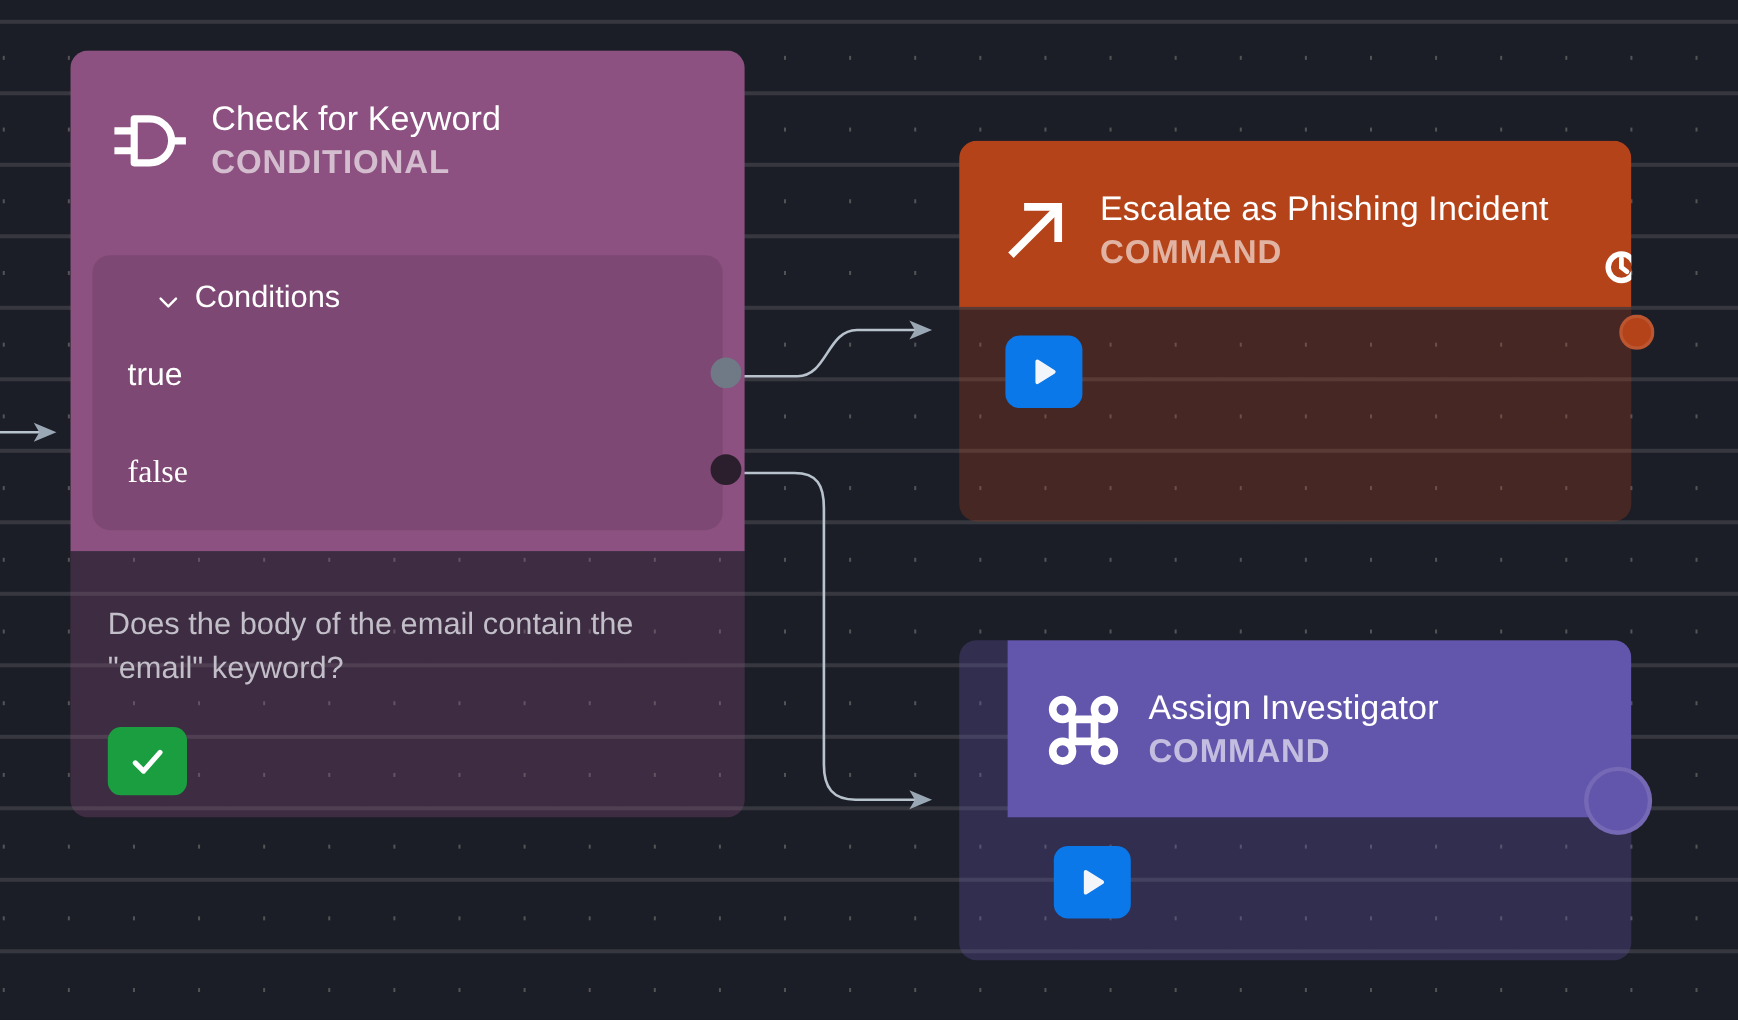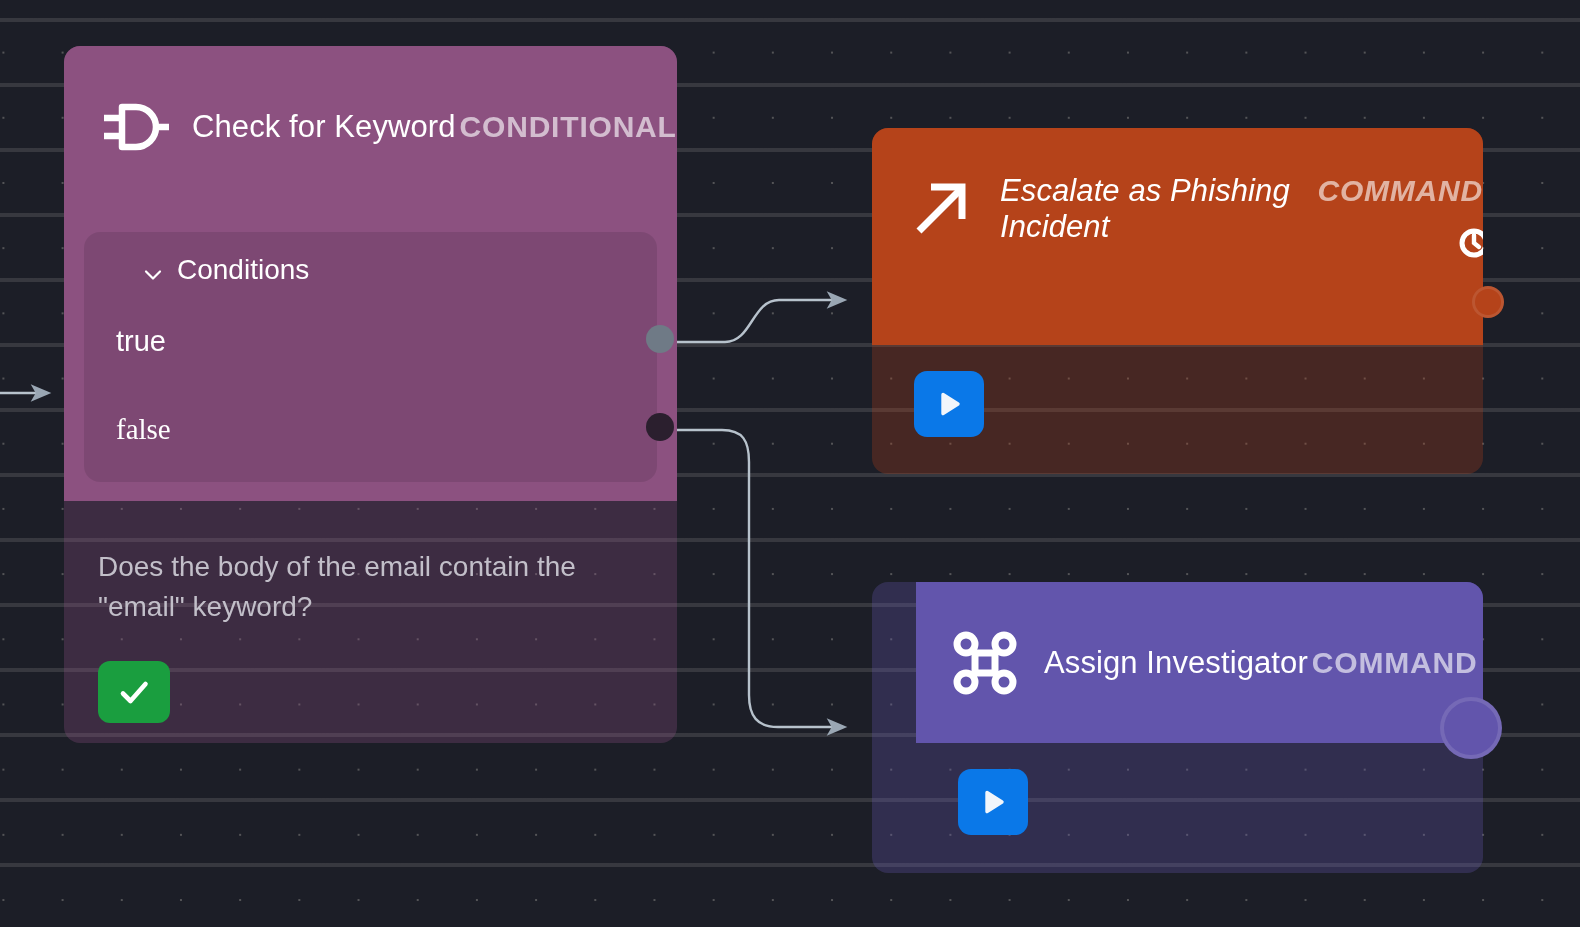--- a/index.html
+++ b/index.html
@@ -84,21 +84,21 @@
     padding: 44px 0 0 32px;
   }
   .head-icon {
     width: 74px;
     height: 74px;
     flex: 0 0 74px;
     display: flex;
     align-items: center;
     justify-content: center;
   }
-  .head-text { display: flex; flex-direction: row; gap: 4px; }
+  .head-text { display: flex; flex-direction: column; gap: 4px; }
   .node-title {
     color: #ffffff;
     font-size: 31px;
     font-weight: 400;
     line-height: 1.16;
     letter-spacing: .1px;
   }
   .node-kind {
     font-size: 30px;
     font-weight: bold;
@@ -186,23 +186,22 @@
     left: 872px;
     top: 128px;
     width: 611px;
     height: 346px;
     border-radius: 16px;
     overflow: hidden;
     background: rgba(183, 64, 24, 0.28);
   }
   #node-escalate .esc-head {
     background: #b5431a;
-    height: 217px;
-    position: relative;
-    font-style: italic;
+    height: 151px;
+    position: relative;
   }
   #node-escalate .node-kind { color: rgba(255,255,255,.60); }
   .node-footer {
     padding: 26px 0 0 42px;
   }
   .play-button {
     width: 70px;
     height: 66px;
     border-radius: 13px;
     background: #0a78e8;

